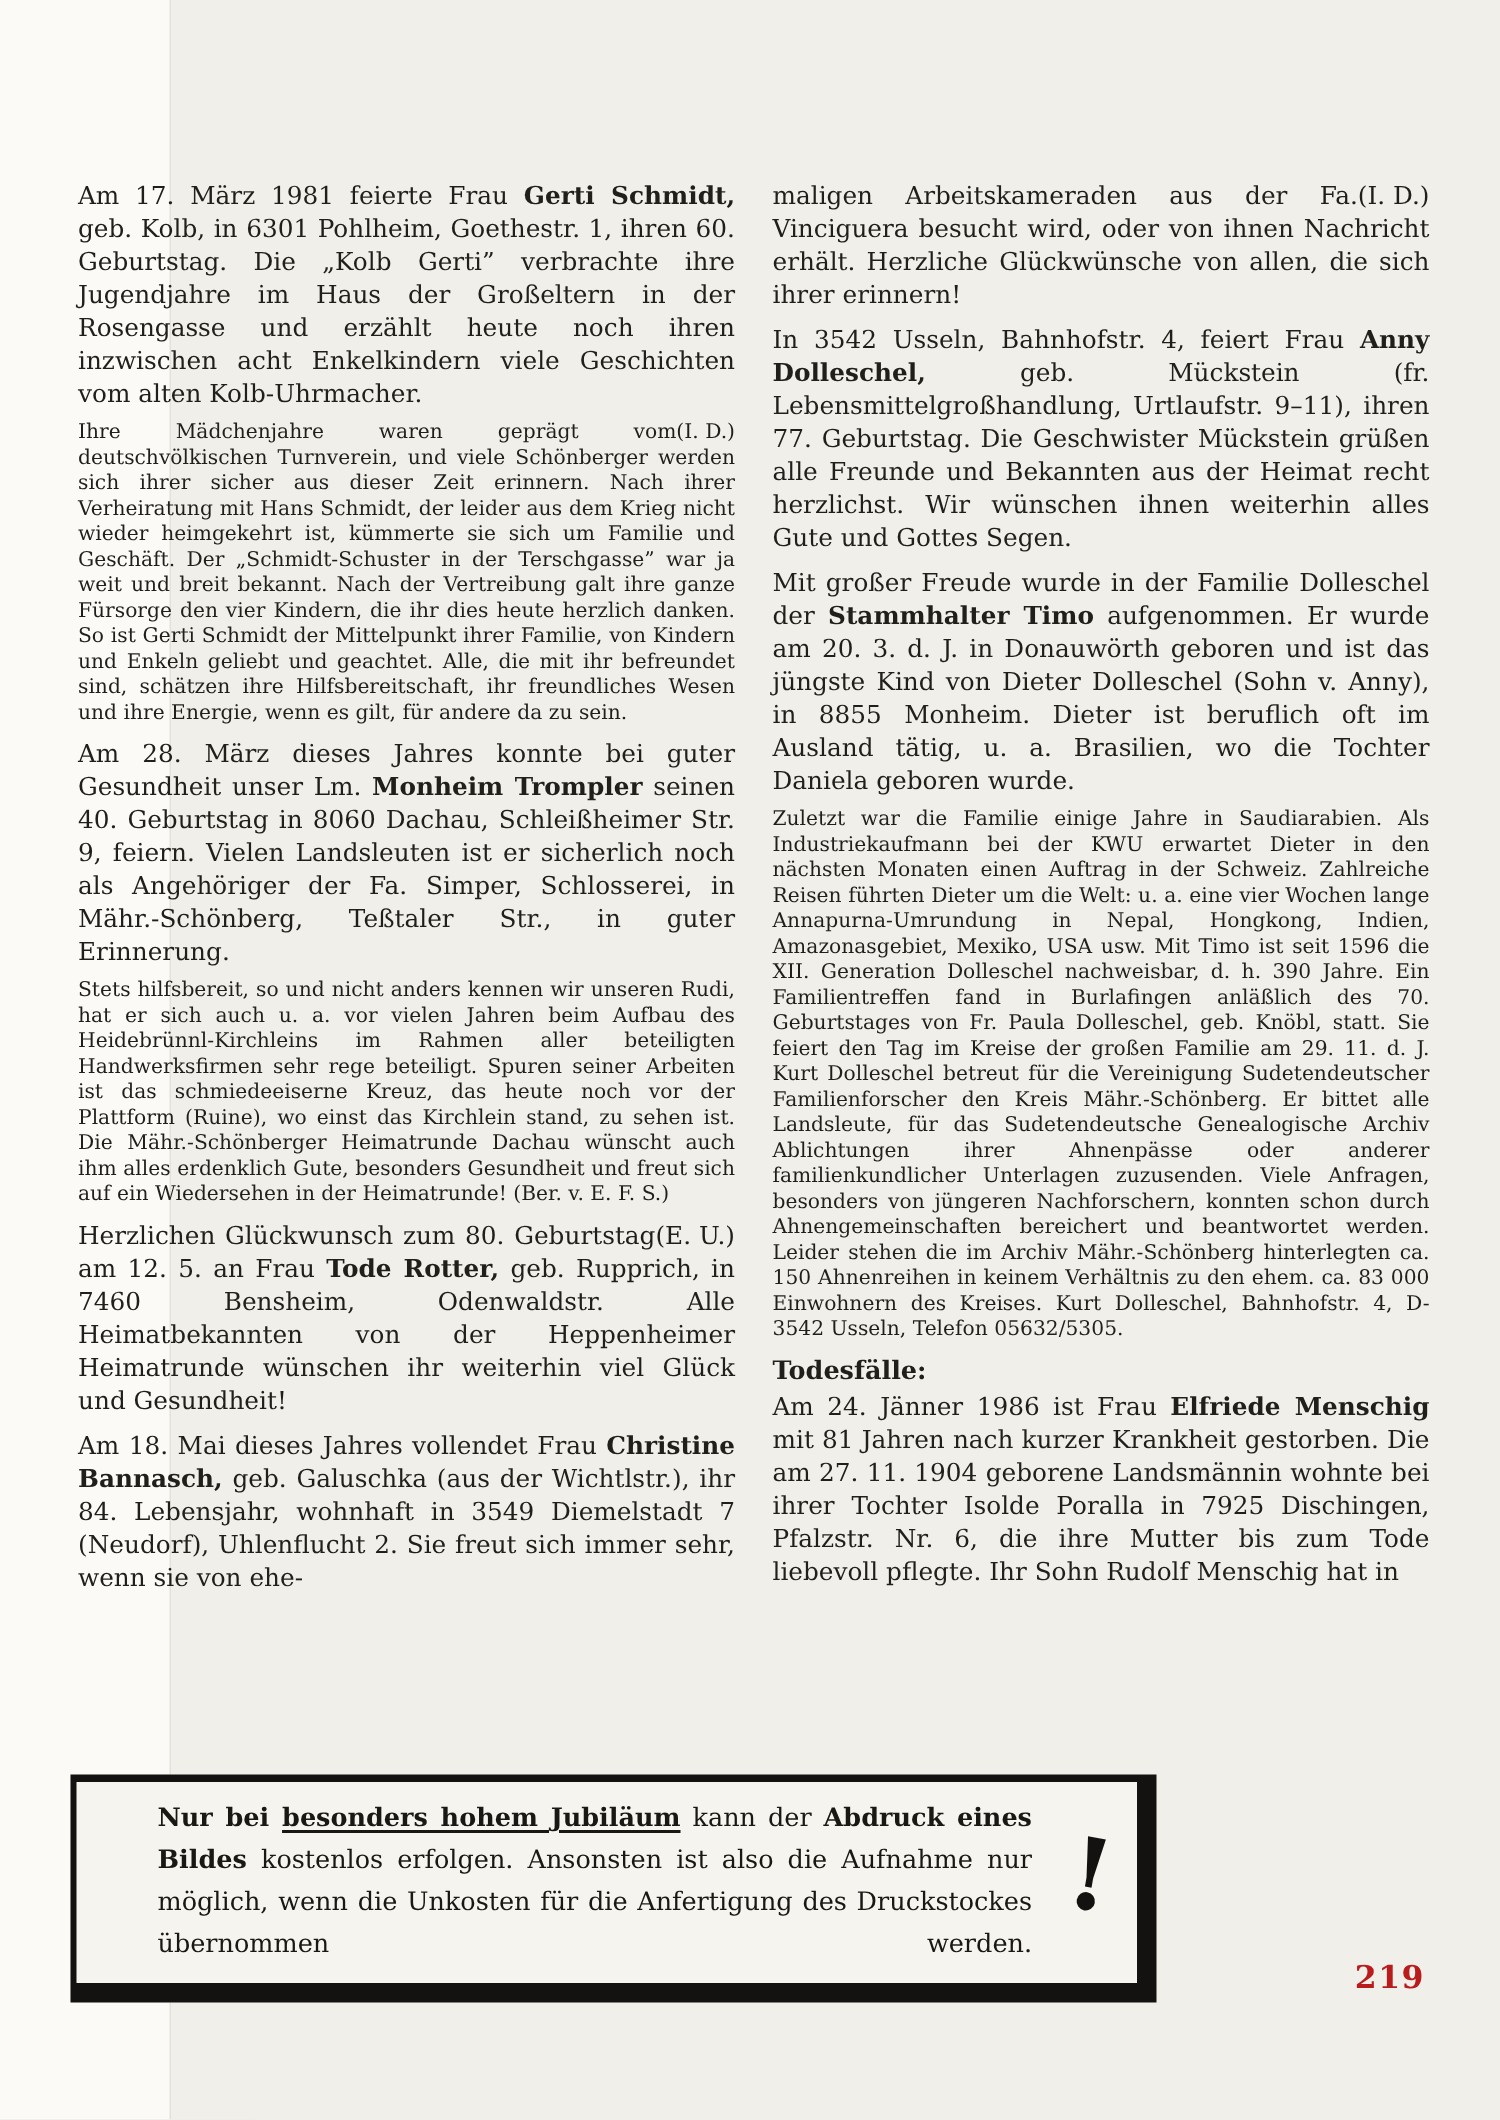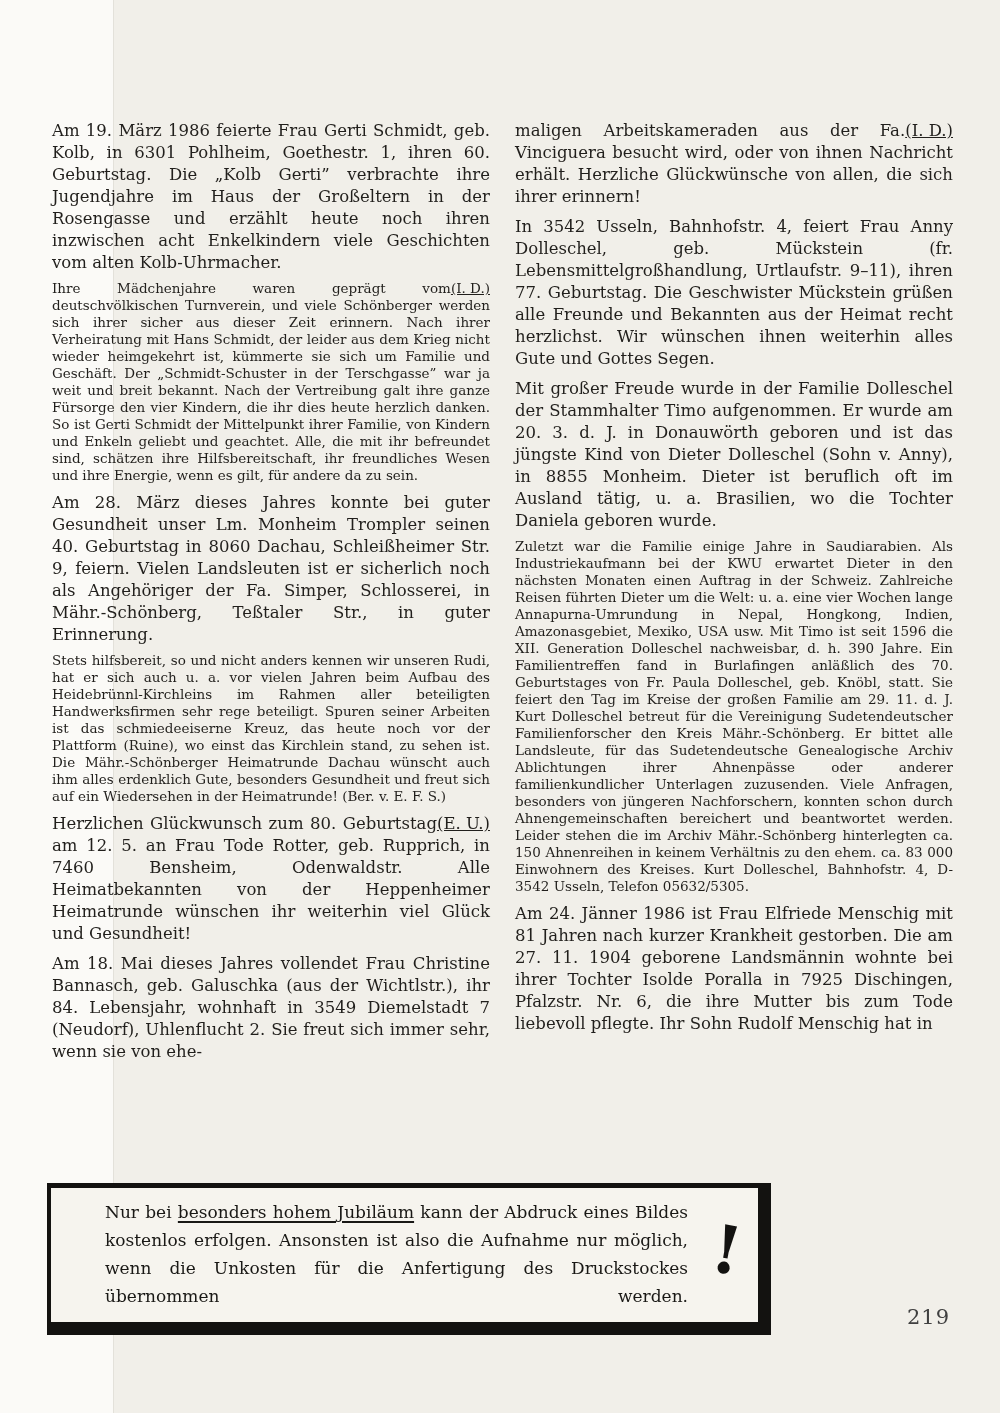--- a/index.html
+++ b/index.html
@@ -20,23 +20,23 @@
     position:absolute;top:120px;width:438px;
     text-align:justify;
     hyphens:auto;-webkit-hyphens:auto;
   }
   .col-left{left:52px;}
   .col-right{left:515px;}
   .para{margin:0 0 8px 0;}
   .para.body{font-size:16.5px;line-height:22px;}
   .para.small{font-size:13.5px;line-height:17px;margin-top:-2px;}
   .para.heading{font-size:17px;line-height:22px;font-weight:bold;margin:2px 0 2px 0;}
-  .b{font-weight:normal;}
+  .b{font-weight:bold;}
   .u{text-decoration:underline;text-decoration-thickness:2px;text-underline-offset:3px;}
-  .sig{float:right;text-decoration:underline;}
+  .sig{float:right;}
   .notice-box{
     position:absolute;left:47px;top:1183px;width:724px;
     box-sizing:border-box;
     border-style:solid;border-color:#131210;
     border-width:5px 13px 13px 4px;
     background:#f6f4ee;
     display:flex;align-items:center;
   }
   .notice-text{
     flex:1;
@@ -46,42 +46,43 @@
     color:#191815;
   }
   .bang{
     width:64px;text-align:center;
     font-size:66px;font-weight:bold;line-height:1;
     transform:rotate(10deg);
     padding-bottom:10px;color:#131210;
   }
   .page-number{
     position:absolute;right:50px;top:1305px;
-    font-size:21px;letter-spacing:1px;color:#404040;
+    font-size:21px;letter-spacing:1px;color:#b91c1c;font-weight:bold;
   }
 </style>
 </head>
 <body>
 
 <div class="page">
   <div class="paper-edge"></div>
 
   <div class="col col-left" id="col-left">
-      <p class="para body"><span>Am 19. März 1986 feierte Frau </span><span class="b">Gerti Schmidt,</span><span> geb. Kolb, in 6301 Pohlheim, Goethestr. 1, ihren 60. Geburtstag. Die „Kolb Gerti” verbrachte ihre Jugendjahre im Haus der Großeltern in der Rosengasse und erzählt heute noch ihren inzwischen acht Enkelkindern viele Geschichten vom alten Kolb-Uhrmacher.</span></p>
+      <p class="para body"><span>Am 17. März 1981 feierte Frau </span><span class="b">Gerti Schmidt,</span><span> geb. Kolb, in 6301 Pohlheim, Goethestr. 1, ihren 60. Geburtstag. Die „Kolb Gerti” verbrachte ihre Jugendjahre im Haus der Großeltern in der Rosengasse und erzählt heute noch ihren inzwischen acht Enkelkindern viele Geschichten vom alten Kolb-Uhrmacher.</span></p>
       <p class="para small"><span class="sig">(I. D.)</span><span>Ihre Mädchenjahre waren geprägt vom deutschvölkischen Turnverein, und viele Schönberger werden sich ihrer sicher aus dieser Zeit erinnern. Nach ihrer Verheiratung mit Hans Schmidt, der leider aus dem Krieg nicht wieder heimgekehrt ist, kümmerte sie sich um Familie und Geschäft. Der „Schmidt-Schuster in der Terschgasse” war ja weit und breit bekannt. Nach der Vertreibung galt ihre ganze Fürsorge den vier Kindern, die ihr dies heute herzlich danken. So ist Gerti Schmidt der Mittelpunkt ihrer Familie, von Kindern und Enkeln geliebt und geachtet. Alle, die mit ihr befreundet sind, schätzen ihre Hilfsbereitschaft, ihr freundliches Wesen und ihre Energie, wenn es gilt, für andere da zu sein.</span></p>
       <p class="para body"><span>Am 28. März dieses Jahres konnte bei guter Gesundheit unser Lm. </span><span class="b">Monheim Trompler</span><span> seinen 40. Geburtstag in 8060 Dachau, Schleißheimer Str. 9, feiern. Vielen Landsleuten ist er sicherlich noch als Angehöriger der Fa. Simper, Schlosserei, in Mähr.-Schönberg, Teßtaler Str., in guter Erinnerung.</span></p>
       <p class="para small"><span>Stets hilfsbereit, so und nicht anders kennen wir unseren Rudi, hat er sich auch u. a. vor vielen Jahren beim Aufbau des Heidebrünnl-Kirchleins im Rahmen aller beteiligten Handwerksfirmen sehr rege beteiligt. Spuren seiner Arbeiten ist das schmiedeeiserne Kreuz, das heute noch vor der Plattform (Ruine), wo einst das Kirchlein stand, zu sehen ist. Die Mähr.-Schönberger Heimatrunde Dachau wünscht auch ihm alles erdenklich Gute, besonders Gesundheit und freut sich auf ein Wiedersehen in der Heimatrunde! (Ber. v. E. F. S.)</span></p>
       <p class="para body"><span class="sig">(E. U.)</span><span>Herzlichen Glückwunsch zum 80. Geburtstag am 12. 5. an Frau </span><span class="b">Tode Rotter,</span><span> geb. Rupprich, in 7460 Bensheim, Odenwaldstr. Alle Heimatbekannten von der Heppenheimer Heimatrunde wünschen ihr weiterhin viel Glück und Gesundheit!</span></p>
       <p class="para body"><span>Am 18. Mai dieses Jahres vollendet Frau </span><span class="b">Christine Bannasch,</span><span> geb. Galuschka (aus der Wichtlstr.), ihr 84. Lebensjahr, wohnhaft in 3549 Diemelstadt 7 (Neudorf), Uhlenflucht 2. Sie freut sich immer sehr, wenn sie von ehe-</span></p>
     </div>
   <div class="col col-right" id="col-right">
       <p class="para body"><span class="sig">(I. D.)</span><span>maligen Arbeitskameraden aus der Fa. Vinciguera besucht wird, oder von ihnen Nachricht erhält. Herzliche Glückwünsche von allen, die sich ihrer erinnern!</span></p>
       <p class="para body"><span>In 3542 Usseln, Bahnhofstr. 4, feiert Frau </span><span class="b">Anny Dolleschel,</span><span> geb. Mückstein (fr. Lebensmittelgroßhandlung, Urtlaufstr. 9–11), ihren 77. Geburtstag. Die Geschwister Mückstein grüßen alle Freunde und Bekannten aus der Heimat recht herzlichst. Wir wünschen ihnen weiterhin alles Gute und Gottes Segen.</span></p>
       <p class="para body"><span>Mit großer Freude wurde in der Familie Dolleschel der </span><span class="b">Stammhalter Timo</span><span> aufgenommen. Er wurde am 20. 3. d. J. in Donauwörth geboren und ist das jüngste Kind von Dieter Dolleschel (Sohn v. Anny), in 8855 Monheim. Dieter ist beruflich oft im Ausland tätig, u. a. Brasilien, wo die Tochter Daniela geboren wurde.</span></p>
       <p class="para small"><span>Zuletzt war die Familie einige Jahre in Saudiarabien. Als Industriekaufmann bei der KWU erwartet Dieter in den nächsten Monaten einen Auftrag in der Schweiz. Zahlreiche Reisen führten Dieter um die Welt: u. a. eine vier Wochen lange Annapurna-Umrundung in Nepal, Hongkong, Indien, Amazonasgebiet, Mexiko, USA usw. Mit Timo ist seit 1596 die XII. Generation Dolleschel nachweisbar, d. h. 390 Jahre. Ein Familientreffen fand in Burlafingen anläßlich des 70. Geburtstages von Fr. Paula Dolleschel, geb. Knöbl, statt. Sie feiert den Tag im Kreise der großen Familie am 29. 11. d. J. Kurt Dolleschel betreut für die Vereinigung Sudetendeutscher Familienforscher den Kreis Mähr.-Schönberg. Er bittet alle Landsleute, für das Sudetendeutsche Genealogische Archiv Ablichtungen ihrer Ahnenpässe oder anderer familienkundlicher Unterlagen zuzusenden. Viele Anfragen, besonders von jüngeren Nachforschern, konnten schon durch Ahnengemeinschaften bereichert und beantwortet werden. Leider stehen die im Archiv Mähr.-Schönberg hinterlegten ca. 150 Ahnenreihen in keinem Verhältnis zu den ehem. ca. 83 000 Einwohnern des Kreises. Kurt Dolleschel, Bahnhofstr. 4, D-3542 Usseln, Telefon 05632/5305.</span></p>
+      <p class="para heading"><span>Todesfälle:</span></p>
       <p class="para body"><span>Am 24. Jänner 1986 ist Frau </span><span class="b">Elfriede Menschig</span><span> mit 81 Jahren nach kurzer Krankheit gestorben. Die am 27. 11. 1904 geborene Landsmännin wohnte bei ihrer Tochter Isolde Poralla in 7925 Dischingen, Pfalzstr. Nr. 6, die ihre Mutter bis zum Tode liebevoll pflegte. Ihr Sohn Rudolf Menschig hat in</span></p>
     </div>
 
   <div class="notice-box">
     <p class="notice-text" id="notice-text"><span class="b">Nur bei </span><span class="b u">besonders hohem Jubiläum</span><span> kann der </span><span class="b">Abdruck eines Bildes</span><span> kostenlos erfolgen. Ansonsten ist also die Aufnahme nur möglich, wenn die Unkosten für die Anfertigung des Druckstockes übernommen werden.</span></p>
     <div class="bang">!</div>
   </div>
 
   <div class="page-number">219</div>
 </div>

